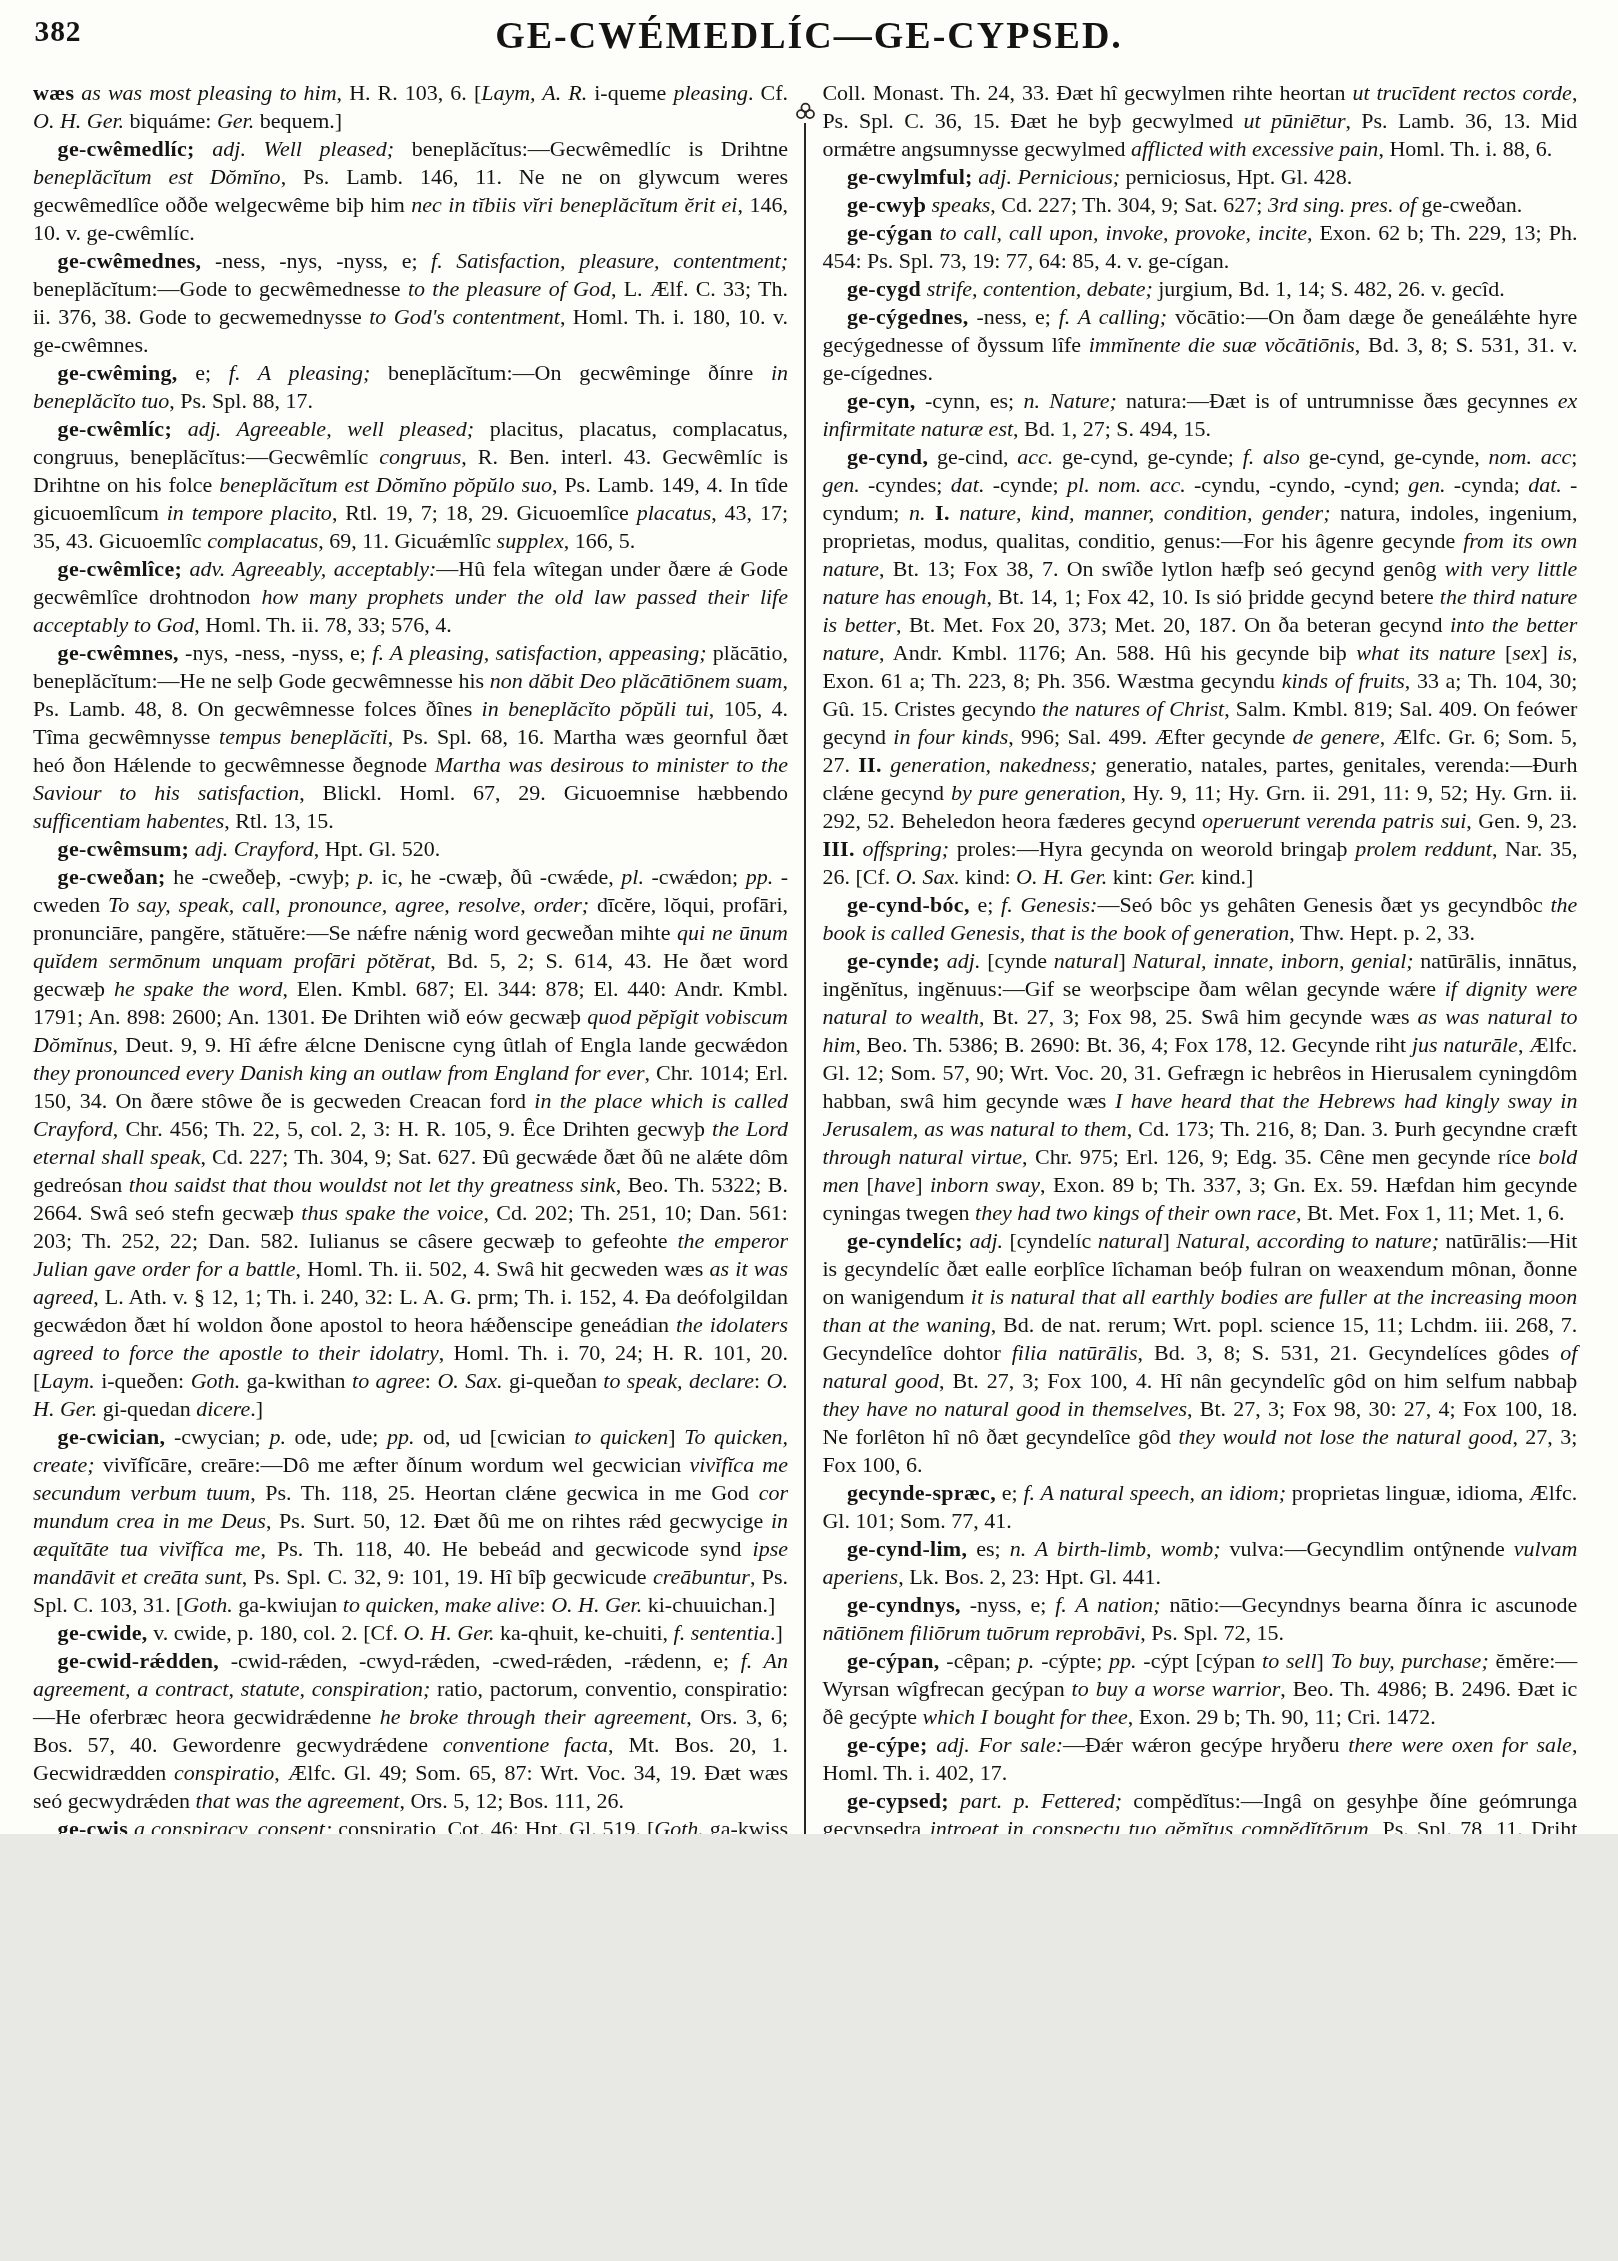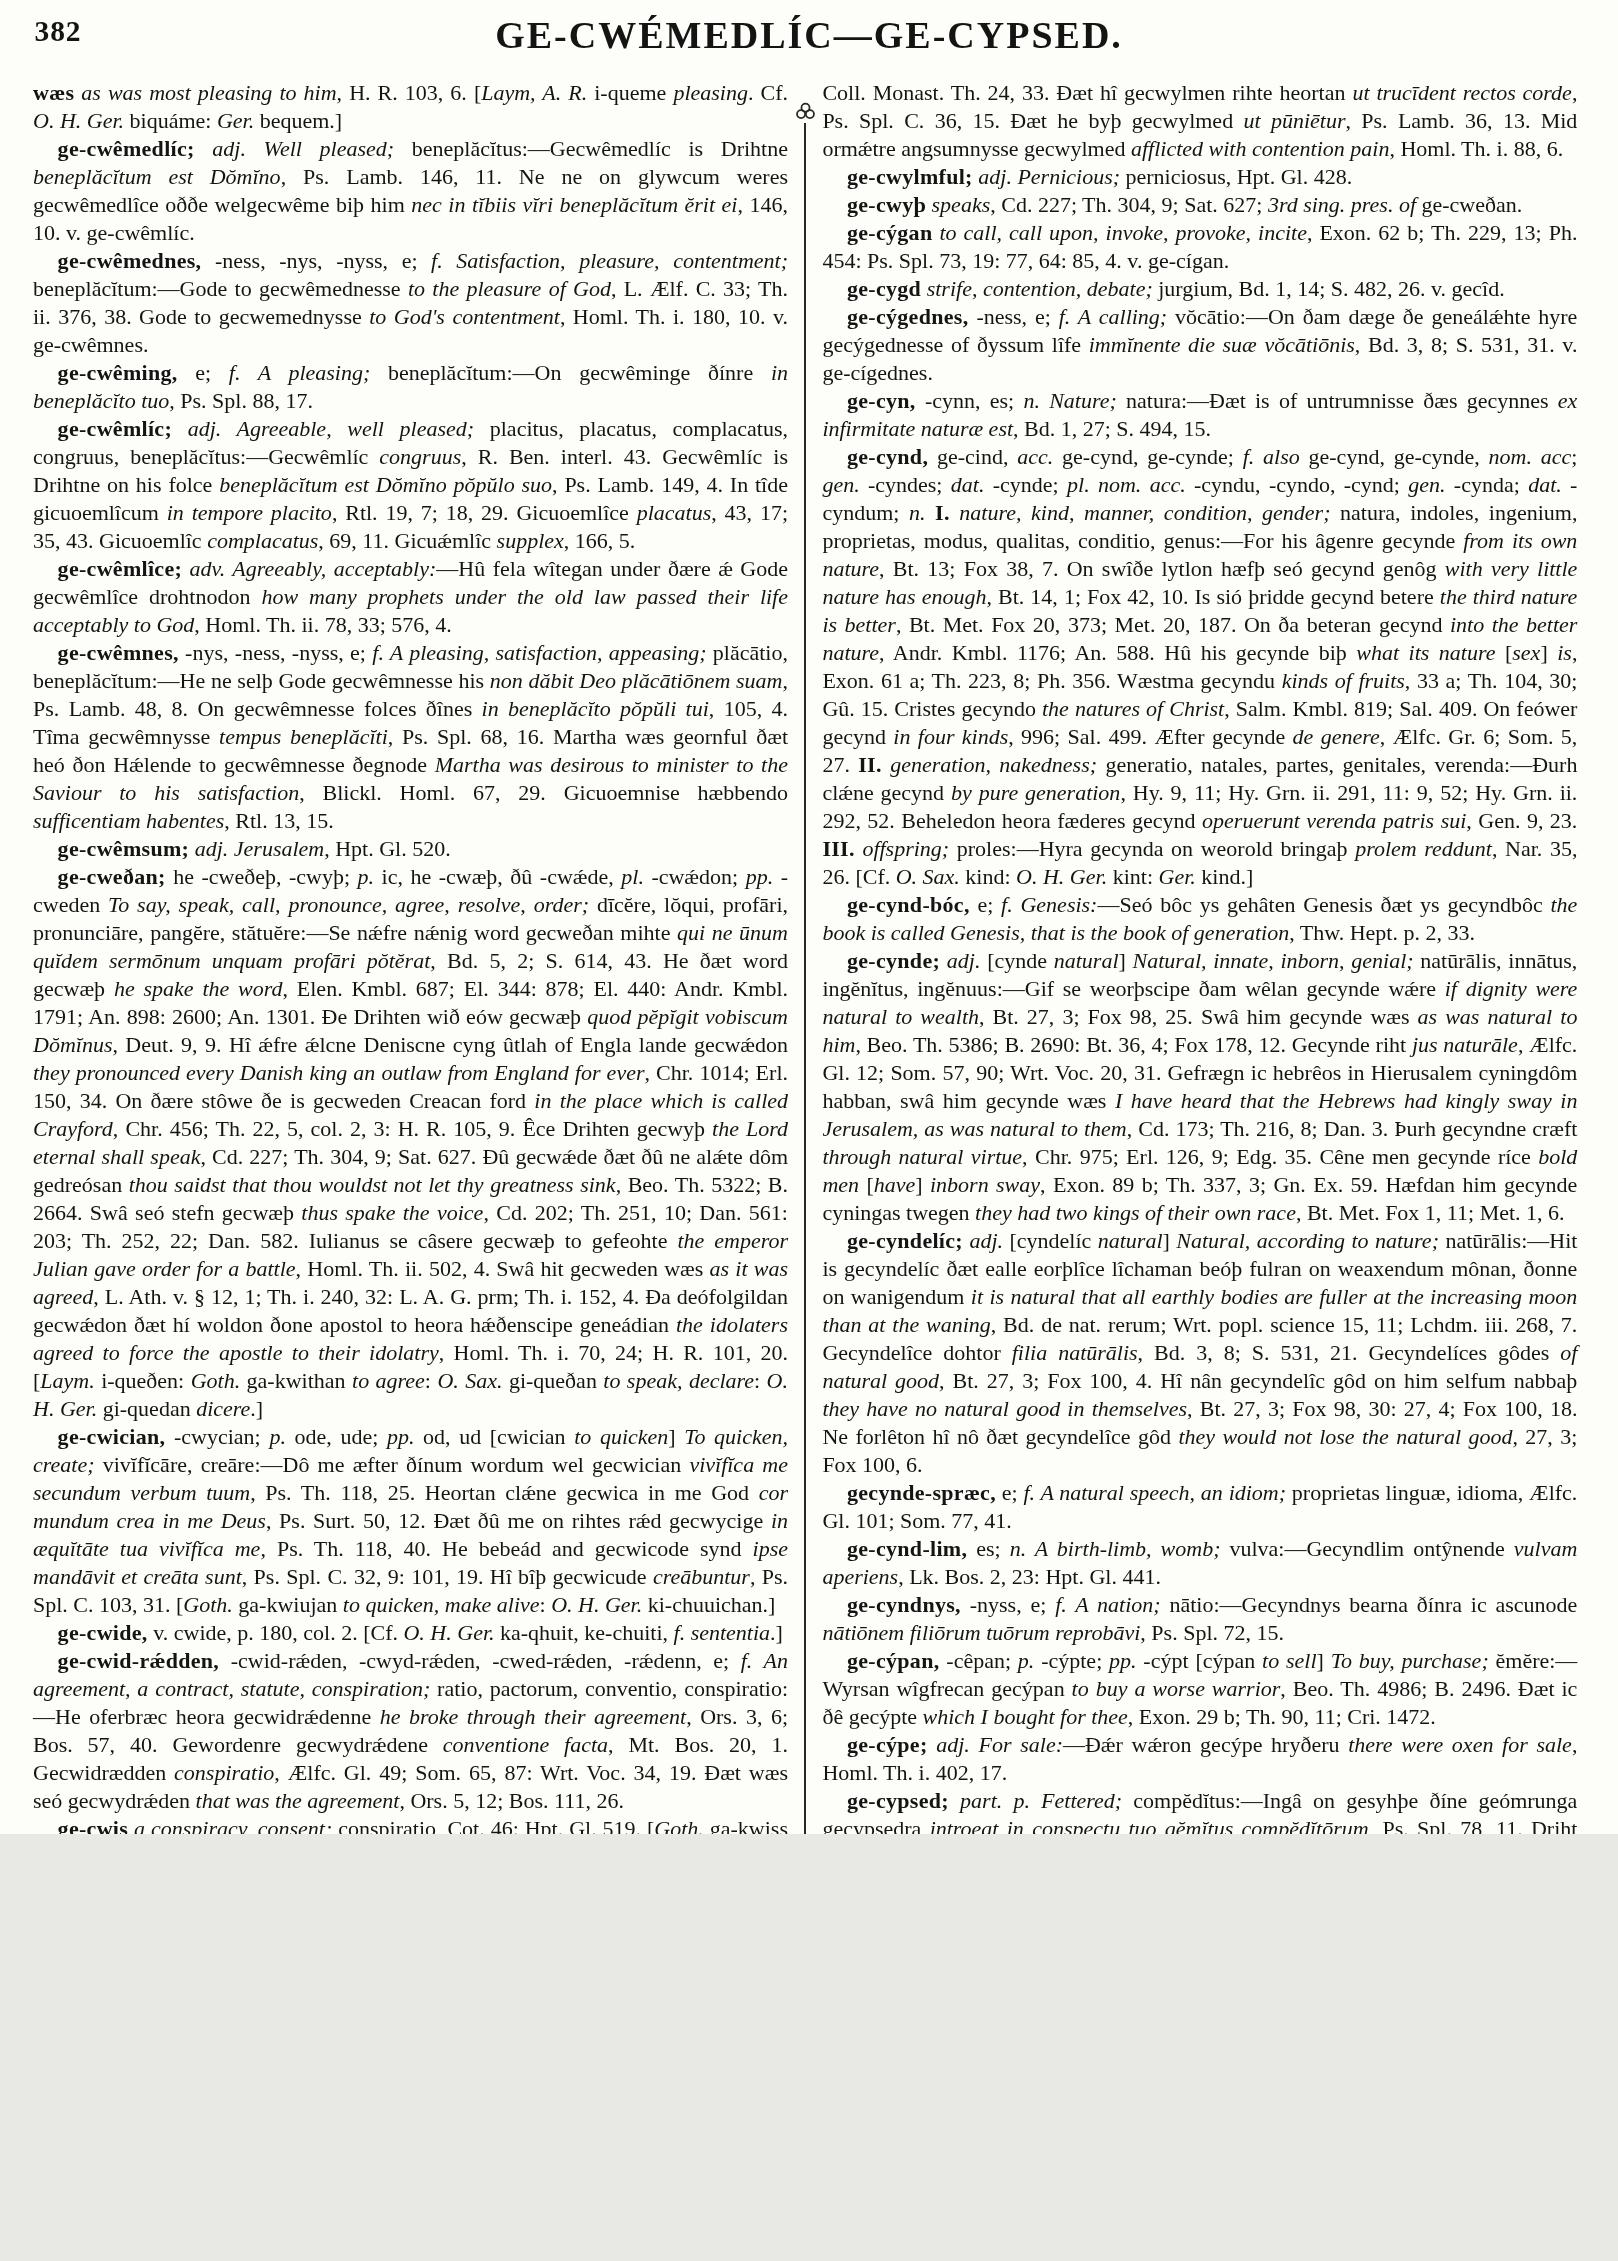--- a/index.html
+++ b/index.html
@@ -84,21 +84,21 @@
   <main class="columns">
 
     <div class="column left">
         <p class="entry noindent"><b>wæs</b> <i>as was most pleasing to him</i>, H. R. 103, 6. [<i>Laym, A. R.</i> i-queme <i>pleasing</i>. Cf. <i>O. H. Ger.</i> biquáme: <i>Ger.</i> bequem.]</p>
         <p class="entry"><b>ge-cwêmedlíc;</b> <i>adj. Well pleased;</i> beneplăcĭtus:—Gecwêmedlíc is Drihtne <i>beneplăcĭtum est Dŏmĭno</i>, Ps. Lamb. 146, 11. Ne ne on glywcum weres gecwêmedlîce oððe welgecwême biþ him <i>nec in tĭbiis vĭri beneplăcĭtum ĕrit ei</i>, 146, 10. v. ge-cwêmlíc.</p>
         <p class="entry"><b>ge-cwêmednes,</b> -ness, -nys, -nyss, e; <i>f. Satisfaction, pleasure, contentment;</i> beneplăcĭtum:—Gode to gecwêmednesse <i>to the pleasure of God</i>, L. Ælf. C. 33; Th. ii. 376, 38. Gode to gecwemednysse <i>to God's contentment</i>, Homl. Th. i. 180, 10. v. ge-cwêmnes.</p>
         <p class="entry"><b>ge-cwêming,</b> e; <i>f. A pleasing;</i> beneplăcĭtum:—On gecwêminge ðínre <i>in beneplăcĭto tuo</i>, Ps. Spl. 88, 17.</p>
         <p class="entry"><b>ge-cwêmlíc;</b> <i>adj. Agreeable, well pleased;</i> placitus, placatus, complacatus, congruus, beneplăcĭtus:—Gecwêmlíc <i>congruus</i>, R. Ben. interl. 43. Gecwêmlíc is Drihtne on his folce <i>beneplăcĭtum est Dŏmĭno pŏpŭlo suo</i>, Ps. Lamb. 149, 4. In tîde gicuoemlîcum <i>in tempore placito</i>, Rtl. 19, 7; 18, 29. Gicuoemlîce <i>placatus</i>, 43, 17; 35, 43. Gicuoemlîc <i>complacatus</i>, 69, 11. Gicuǽmlîc <i>supplex</i>, 166, 5.</p>
         <p class="entry"><b>ge-cwêmlîce;</b> <i>adv. Agreeably, acceptably:</i>—Hû fela wîtegan under ðære ǽ Gode gecwêmlîce drohtnodon <i>how many prophets under the old law passed their life acceptably to God</i>, Homl. Th. ii. 78, 33; 576, 4.</p>
         <p class="entry"><b>ge-cwêmnes,</b> -nys, -ness, -nyss, e; <i>f. A pleasing, satisfaction, appeasing;</i> plăcātio, beneplăcĭtum:—He ne selþ Gode gecwêmnesse his <i>non dăbit Deo plăcātiōnem suam</i>, Ps. Lamb. 48, 8. On gecwêmnesse folces ðînes <i>in beneplăcĭto pŏpŭli tui</i>, 105, 4. Tîma gecwêmnysse <i>tempus beneplăcĭti</i>, Ps. Spl. 68, 16. Martha wæs geornful ðæt heó ðon Hǽlende to gecwêmnesse ðegnode <i>Martha was desirous to minister to the Saviour to his satisfaction</i>, Blickl. Homl. 67, 29. Gicuoemnise hæbbendo <i>sufficentiam habentes</i>, Rtl. 13, 15.</p>
-        <p class="entry"><b>ge-cwêmsum;</b> <i>adj. Jerusalem</i>, Hpt. Gl. 520.</p>
+        <p class="entry"><b>ge-cwêmsum;</b> <i>adj. Crayford</i>, Hpt. Gl. 520.</p>
         <p class="entry"><b>ge-cweðan;</b> he -cweðeþ, -cwyþ; <i>p.</i> ic, he -cwæþ, ðû -cwǽde, <i>pl.</i> -cwǽdon; <i>pp.</i> -cweden <i>To say, speak, call, pronounce, agree, resolve, order;</i> dīcĕre, lŏqui, profāri, pronunciāre, pangĕre, stătuĕre:—Se nǽfre nǽnig word gecweðan mihte <i>qui ne ūnum quĭdem sermōnum unquam profāri pŏtĕrat</i>, Bd. 5, 2; S. 614, 43. He ðæt word gecwæþ <i>he spake the word</i>, Elen. Kmbl. 687; El. 344: 878; El. 440: Andr. Kmbl. 1791; An. 898: 2600; An. 1301. Ðe Drihten wið eów gecwæþ <i>quod pĕpĭgit vobiscum Dŏmĭnus</i>, Deut. 9, 9. Hî ǽfre ǽlcne Deniscne cyng ûtlah of Engla lande gecwǽdon <i>they pronounced every Danish king an outlaw from England for ever</i>, Chr. 1014; Erl. 150, 34. On ðære stôwe ðe is gecweden Creacan ford <i>in the place which is called Crayford</i>, Chr. 456; Th. 22, 5, col. 2, 3: H. R. 105, 9. Êce Drihten gecwyþ <i>the Lord eternal shall speak</i>, Cd. 227; Th. 304, 9; Sat. 627. Ðû gecwǽde ðæt ðû ne alǽte dôm gedreósan <i>thou saidst that thou wouldst not let thy greatness sink</i>, Beo. Th. 5322; B. 2664. Swâ seó stefn gecwæþ <i>thus spake the voice</i>, Cd. 202; Th. 251, 10; Dan. 561: 203; Th. 252, 22; Dan. 582. Iulianus se câsere gecwæþ to gefeohte <i>the emperor Julian gave order for a battle</i>, Homl. Th. ii. 502, 4. Swâ hit gecweden wæs <i>as it was agreed</i>, L. Ath. v. § 12, 1; Th. i. 240, 32: L. A. G. prm; Th. i. 152, 4. Ða deófolgildan gecwǽdon ðæt hí woldon ðone apostol to heora hǽðenscipe geneádian <i>the idolaters agreed to force the apostle to their idolatry</i>, Homl. Th. i. 70, 24; H. R. 101, 20. [<i>Laym.</i> i-queðen: <i>Goth.</i> ga-kwithan <i>to agree</i>: <i>O. Sax.</i> gi-queðan <i>to speak, declare</i>: <i>O. H. Ger.</i> gi-quedan <i>dicere</i>.]</p>
         <p class="entry"><b>ge-cwician,</b> -cwycian; <i>p.</i> ode, ude; <i>pp.</i> od, ud [cwician <i>to quicken</i>] <i>To quicken, create;</i> vivĭfĭcāre, creāre:—Dô me æfter ðínum wordum wel gecwician <i>vivĭfĭca me secundum verbum tuum</i>, Ps. Th. 118, 25. Heortan clǽne gecwica in me God <i>cor mundum crea in me Deus</i>, Ps. Surt. 50, 12. Ðæt ðû me on rihtes rǽd gecwycige <i>in æquĭtāte tua vivĭfĭca me</i>, Ps. Th. 118, 40. He bebeád and gecwicode synd <i>ipse mandāvit et creāta sunt</i>, Ps. Spl. C. 32, 9: 101, 19. Hî bîþ gecwicude <i>creābuntur</i>, Ps. Spl. C. 103, 31. [<i>Goth.</i> ga-kwiujan <i>to quicken, make alive</i>: <i>O. H. Ger.</i> ki-chuuichan.]</p>
         <p class="entry"><b>ge-cwide,</b> v. cwide, p. 180, col. 2. [Cf. <i>O. H. Ger.</i> ka-qhuit, ke-chuiti, <i>f. sententia</i>.]</p>
         <p class="entry"><b>ge-cwid-rǽdden,</b> -cwid-rǽden, -cwyd-rǽden, -cwed-rǽden, -rǽdenn, e; <i>f. An agreement, a contract, statute, conspiration;</i> ratio, pactorum, conventio, conspiratio:—He oferbræc heora gecwidrǽdenne <i>he broke through their agreement</i>, Ors. 3, 6; Bos. 57, 40. Gewordenre gecwydrǽdene <i>conventione facta</i>, Mt. Bos. 20, 1. Gecwidrædden <i>conspiratio</i>, Ælfc. Gl. 49; Som. 65, 87: Wrt. Voc. 34, 19. Ðæt wæs seó gecwydrǽden <i>that was the agreement</i>, Ors. 5, 12; Bos. 111, 26.</p>
         <p class="entry"><b>ge-cwis</b> <i>a conspiracy, consent;</i> conspiratio, Cot. 46: Hpt. Gl. 519. [<i>Goth.</i> ga-kwiss <i>consent</i>.]</p>
         <p class="entry"><b>ge-cwylman;</b> <i>p.</i> de; <i>pp.</i> ed [cwelman, cwylman <i>to torment</i>] <i>To afflict, torment, punish, destroy, kill;</i> pūnīre, trucīdāre, mortĭfĭcāre:—Nâ ðæt ân me, ac eác swylce mîne gefêran mid ānum slege he mæg gecwylman <i>non sōlum me, sed etiam meos sŏcios ūno ictu pŏtĕrat mortĭfĭcāre</i>,</p>
       </div>
 
     <div class="divider">
       <svg class="orn-top" width="21" height="21" viewBox="0 0 26 26" aria-hidden="true">
@@ -106,21 +106,21 @@
         <circle cx="7.5" cy="15" r="5" fill="none" stroke="#2a2723" stroke-width="2.2"></circle>
         <circle cx="18.5" cy="15" r="5" fill="none" stroke="#2a2723" stroke-width="2.2"></circle>
       </svg>
       <div class="rule"></div>
       <svg class="orn-bottom" width="16.4" height="16.4" viewBox="0 0 20 20" aria-hidden="true">
         <circle cx="10" cy="10" r="6.5" fill="none" stroke="#2a2723" stroke-width="2.2"></circle>
       </svg>
     </div>
 
     <div class="column right">
-        <p class="entry noindent">Coll. Monast. Th. 24, 33. Ðæt hî gecwylmen rihte heortan <i>ut trucīdent rectos corde</i>, Ps. Spl. C. 36, 15. Ðæt he byþ gecwylmed <i>ut pūniētur</i>, Ps. Lamb. 36, 13. Mid ormǽtre angsumnysse gecwylmed <i>afflicted with contention pain</i>, Homl. Th. i. 88, 6.</p>
+        <p class="entry noindent">Coll. Monast. Th. 24, 33. Ðæt hî gecwylmen rihte heortan <i>ut trucīdent rectos corde</i>, Ps. Spl. C. 36, 15. Ðæt he byþ gecwylmed <i>ut pūniētur</i>, Ps. Lamb. 36, 13. Mid ormǽtre angsumnysse gecwylmed <i>afflicted with excessive pain</i>, Homl. Th. i. 88, 6.</p>
         <p class="entry"><b>ge-cwylmful;</b> <i>adj. Pernicious;</i> perniciosus, Hpt. Gl. 428.</p>
         <p class="entry"><b>ge-cwyþ</b> <i>speaks</i>, Cd. 227; Th. 304, 9; Sat. 627; <i>3rd sing. pres. of</i> ge-cweðan.</p>
         <p class="entry"><b>ge-cýgan</b> <i>to call, call upon, invoke, provoke, incite</i>, Exon. 62 b; Th. 229, 13; Ph. 454: Ps. Spl. 73, 19: 77, 64: 85, 4. v. ge-cígan.</p>
         <p class="entry"><b>ge-cygd</b> <i>strife, contention, debate;</i> jurgium, Bd. 1, 14; S. 482, 26. v. gecîd.</p>
         <p class="entry"><b>ge-cýgednes,</b> -ness, e; <i>f. A calling;</i> vŏcātio:—On ðam dæge ðe geneálǽhte hyre gecýgednesse of ðyssum lîfe <i>immĭnente die suæ vŏcātiōnis</i>, Bd. 3, 8; S. 531, 31. v. ge-cígednes.</p>
         <p class="entry"><b>ge-cyn,</b> -cynn, es; <i>n. Nature;</i> natura:—Ðæt is of untrumnisse ðæs gecynnes <i>ex infirmitate naturæ est</i>, Bd. 1, 27; S. 494, 15.</p>
         <p class="entry"><b>ge-cynd,</b> ge-cind, <i>acc.</i> ge-cynd, ge-cynde; <i>f. also</i> ge-cynd, ge-cynde, <i>nom. acc</i>; <i>gen.</i> -cyndes; <i>dat.</i> -cynde; <i>pl. nom. acc.</i> -cyndu, -cyndo, -cynd; <i>gen.</i> -cynda; <i>dat.</i> -cyndum; <i>n.</i> <b>I.</b> <i>nature, kind, manner, condition, gender;</i> natura, indoles, ingenium, proprietas, modus, qualitas, conditio, genus:—For his âgenre gecynde <i>from its own nature</i>, Bt. 13; Fox 38, 7. On swîðe lytlon hæfþ seó gecynd genôg <i>with very little nature has enough</i>, Bt. 14, 1; Fox 42, 10. Is sió þridde gecynd betere <i>the third nature is better</i>, Bt. Met. Fox 20, 373; Met. 20, 187. On ða beteran gecynd <i>into the better nature</i>, Andr. Kmbl. 1176; An. 588. Hû his gecynde biþ <i>what its nature</i> [<i>sex</i>] <i>is</i>, Exon. 61 a; Th. 223, 8; Ph. 356. Wæstma gecyndu <i>kinds of fruits</i>, 33 a; Th. 104, 30; Gû. 15. Cristes gecyndo <i>the natures of Christ</i>, Salm. Kmbl. 819; Sal. 409. On feówer gecynd <i>in four kinds</i>, 996; Sal. 499. Æfter gecynde <i>de genere</i>, Ælfc. Gr. 6; Som. 5, 27. <b>II.</b> <i>generation, nakedness;</i> generatio, natales, partes, genitales, verenda:—Ðurh clǽne gecynd <i>by pure generation</i>, Hy. 9, 11; Hy. Grn. ii. 291, 11: 9, 52; Hy. Grn. ii. 292, 52. Beheledon heora fæderes gecynd <i>operuerunt verenda patris sui</i>, Gen. 9, 23. <b>III.</b> <i>offspring;</i> proles:—Hyra gecynda on weorold bringaþ <i>prolem reddunt</i>, Nar. 35, 26. [Cf. <i>O. Sax.</i> kind: <i>O. H. Ger.</i> kint: <i>Ger.</i> kind.]</p>
         <p class="entry"><b>ge-cynd-bóc,</b> e; <i>f. Genesis:</i>—Seó bôc ys gehâten Genesis ðæt ys gecyndbôc <i>the book is called Genesis, that is the book of generation</i>, Thw. Hept. p. 2, 33.</p>
         <p class="entry"><b>ge-cynde;</b> <i>adj.</i> [cynde <i>natural</i>] <i>Natural, innate, inborn, genial;</i> natūrālis, innātus, ingĕnĭtus, ingĕnuus:—Gif se weorþscipe ðam wêlan gecynde wǽre <i>if dignity were natural to wealth</i>, Bt. 27, 3; Fox 98, 25. Swâ him gecynde wæs <i>as was natural to him</i>, Beo. Th. 5386; B. 2690: Bt. 36, 4; Fox 178, 12. Gecynde riht <i>jus naturāle</i>, Ælfc. Gl. 12; Som. 57, 90; Wrt. Voc. 20, 31. Gefrægn ic hebrêos in Hierusalem cyningdôm habban, swâ him gecynde wæs <i>I have heard that the Hebrews had kingly sway in Jerusalem, as was natural to them</i>, Cd. 173; Th. 216, 8; Dan. 3. Þurh gecyndne cræft <i>through natural virtue</i>, Chr. 975; Erl. 126, 9; Edg. 35. Cêne men gecynde ríce <i>bold men</i> [<i>have</i>] <i>inborn sway</i>, Exon. 89 b; Th. 337, 3; Gn. Ex. 59. Hæfdan him gecynde cyningas twegen <i>they had two kings of their own race</i>, Bt. Met. Fox 1, 11; Met. 1, 6.</p>
         <p class="entry"><b>ge-cyndelíc;</b> <i>adj.</i> [cyndelíc <i>natural</i>] <i>Natural, according to nature;</i> natūrālis:—Hit is gecyndelíc ðæt ealle eorþlîce lîchaman beóþ fulran on weaxendum mônan, ðonne on wanigendum <i>it is natural that all earthly bodies are fuller at the increasing moon than at the waning</i>, Bd. de nat. rerum; Wrt. popl. science 15, 11; Lchdm. iii. 268, 7. Gecyndelîce dohtor <i>filia natūrālis</i>, Bd. 3, 8; S. 531, 21. Gecyndelíces gôdes <i>of natural good</i>, Bt. 27, 3; Fox 100, 4. Hî nân gecyndelîc gôd on him selfum nabbaþ <i>they have no natural good in themselves</i>, Bt. 27, 3; Fox 98, 30: 27, 4; Fox 100, 18. Ne forlêton hî nô ðæt gecyndelîce gôd <i>they would not lose the natural good</i>, 27, 3; Fox 100, 6.</p>

